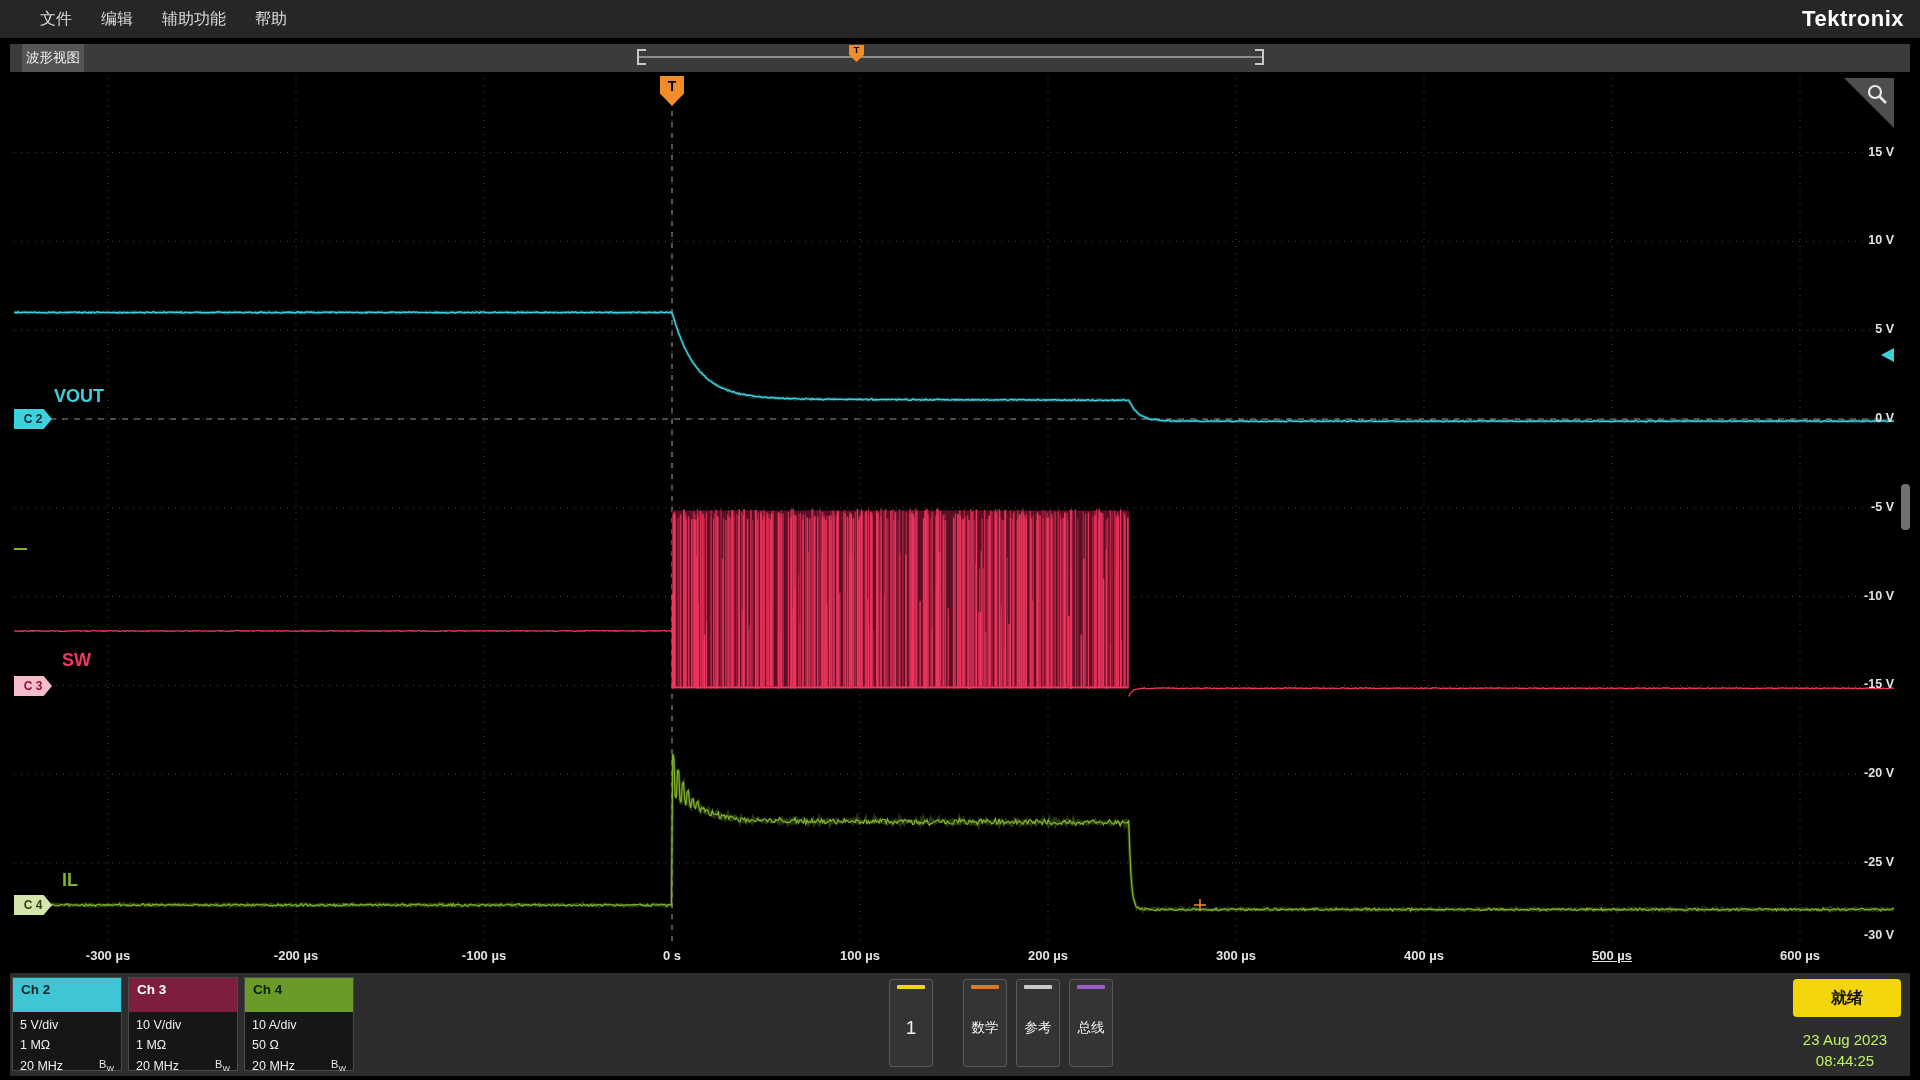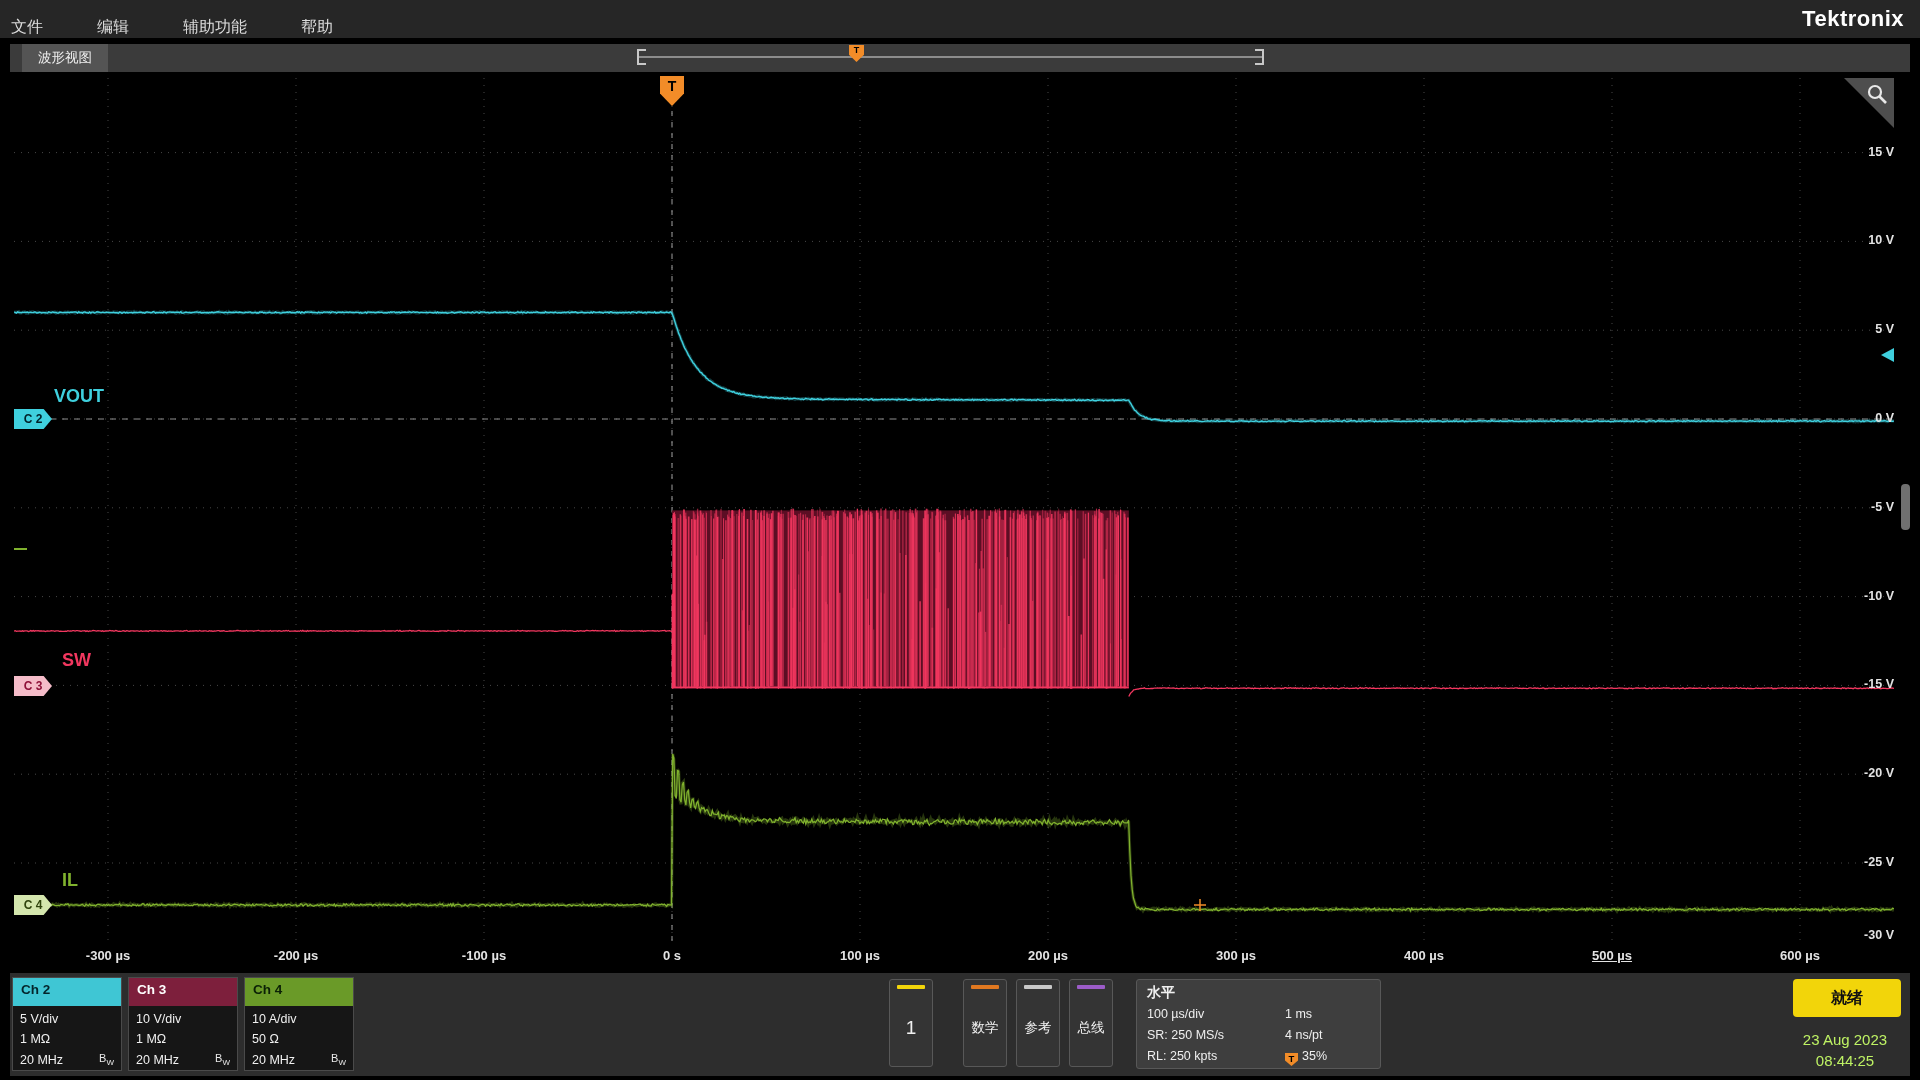--- a/index.html
+++ b/index.html
@@ -1,27 +1,27 @@
 <!DOCTYPE html>
 <html><head>
 <meta charset="utf-8">
 <style>
   *{box-sizing:border-box;margin:0;padding:0}
   html,body{width:1920px;height:1080px;background:#000;overflow:hidden;
     font-family:"Liberation Sans","DejaVu Sans",sans-serif;}
 
   
   .menubar{position:absolute;left:0;top:0;width:1920px;height:38px;background:#262626;
-    display:flex;align-items:flex-end;padding-left:11px;gap:54px}
+    display:flex;align-items:center;padding-left:40px;gap:29px}
   .menu-item{color:#dcdcdc;font-size:16px;cursor:default}
   .logo{position:absolute;right:16px;top:6px;color:#fff;font-size:22px;font-weight:bold;letter-spacing:.5px}
 
   
   .tabbar{position:absolute;left:10px;top:44px;width:1900px;height:28px;background:#3b3b3b}
-  .viewtab{position:absolute;left:12px;top:0;height:28px;line-height:28px;padding:0 16px;
+  .viewtab{position:absolute;left:12px;top:0;height:28px;line-height:28px;padding:0 4px;
     background:#545454;color:#efefef;font-size:13.5px}
 
   
   .mm-track{position:absolute;left:637px;top:56px;width:627px;height:2px;background:#8d8d8d}
   .mm-bracket-l{position:absolute;left:637px;top:49px;width:9px;height:16px;
     border-left:2px solid #c8c8c8;border-top:2px solid #c8c8c8;border-bottom:2px solid #c8c8c8}
   .mm-bracket-r{position:absolute;left:1255px;top:49px;width:9px;height:16px;
     border-right:2px solid #c8c8c8;border-top:2px solid #c8c8c8;border-bottom:2px solid #c8c8c8}
   .mm-flag{position:absolute;left:849px;top:45px;width:15px;height:17px;background:#f28c28;
     clip-path:polygon(0 0,100% 0,100% 58%,50% 100%,0 58%);
@@ -47,21 +47,21 @@
 
   .vscroll{position:absolute;left:1901px;top:484px;width:9px;height:46px;background:#707070;border-radius:4px}
 
   .zoomflap{position:absolute;left:1844px;top:78px;width:50px;height:50px;background:#4e4e4e;
     clip-path:polygon(0 0,100% 0,100% 100%)}
   .zoomicon{position:absolute;left:1866px;top:83px}
 
   
   .strip{position:absolute;left:10px;top:973px;width:1900px;height:103px;background:#2d2d2d}
   .chtile{position:absolute;top:4px;width:110px;height:94px;border:1px solid #4a4a4a;background:#161616}
-  .chhead{height:28px;line-height:24px;padding-left:8px;font-size:13.5px;font-weight:bold}
+  .chhead{height:34px;line-height:24px;padding-left:8px;font-size:13.5px;font-weight:bold}
   .chbody{padding:3px 7px;color:#f0f0f0;font-size:12.5px;line-height:1.62}
   .chrow{display:flex;justify-content:space-between;align-items:flex-end}
   .bw{font-size:11px;color:#e8e8e8}
   .bw sub{font-size:8px}
 
   .btile{position:absolute;top:6px;width:44px;height:88px;background:#343434;border:1px solid #585858;
     border-radius:3px;display:flex;flex-direction:column;align-items:center}
   .bline{width:28px;height:4px;margin-top:5px;border-radius:1px}
   .blabel{flex:1;display:flex;align-items:center;color:#f0f0f0;font-size:13.5px}
   .blabel.big{font-size:19px}
@@ -657,34 +657,19 @@
   </div>
   <div class="btile" style="left:1006px">
     <div class="bline" style="background: rgb(200, 200, 200);"></div>
     <div class="blabel">参考</div>
   </div>
   <div class="btile" style="left:1059px">
     <div class="bline" style="background: rgb(156, 92, 200);"></div>
     <div class="blabel">总线</div>
   </div>
 
-  <div class="panel" style="left:1126px;width:245px">
-    <div class="ptitle">水平</div>
-    <div class="prow">
-      <span>100 µs/div</span>
-      <span>1 ms</span>
-    </div>
-    <div class="prow">
-      <span>SR: 250 MS/s</span>
-      <span>4 ns/pt</span>
-    </div>
-    <div class="prow">
-      <span>RL: 250 kpts</span>
-      <span><span class="posicon">T</span><span>35%</span></span>
-    </div>
-  </div>
 
 
 
   <div class="ready">就绪</div>
   <div class="dt" style="top:58px">23 Aug 2023</div>
   <div class="dt" style="top:79px">08:44:25</div>
 </div>
 
 </body></html>

